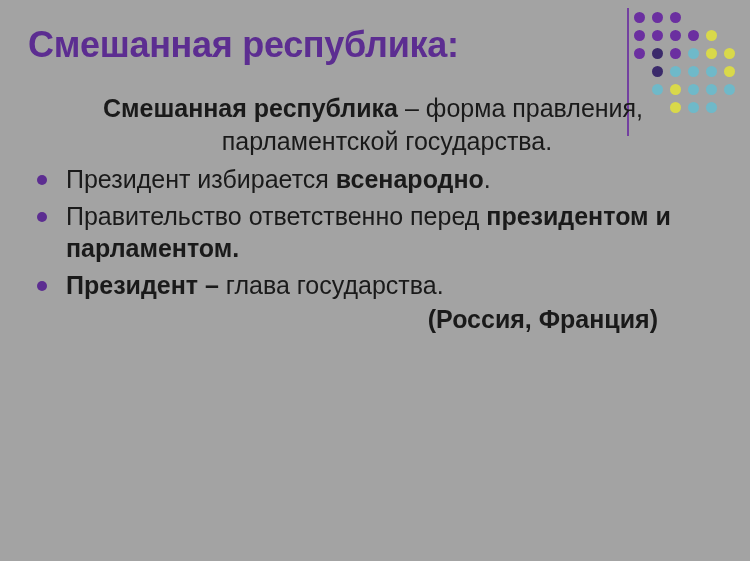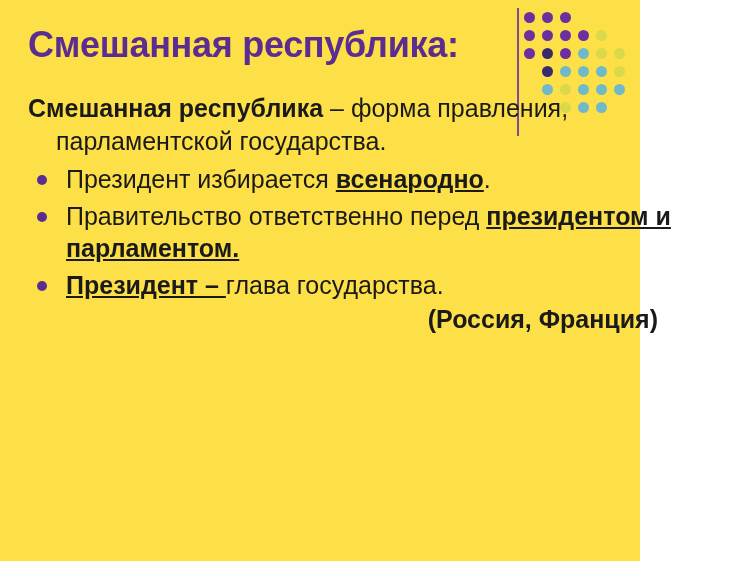--- a/index.html
+++ b/index.html
@@ -8,23 +8,23 @@
   }
   body {
     width: 750px;
     height: 561px;
     background: #ffffff;
     font-family: "Liberation Sans", sans-serif;
     overflow: hidden;
   }
   .slide {
     position: relative;
-    width: 640px;
+    width: 750px;
     height: 561px;
-    background: #fde047;
+    background: #a3a3a3;
   }
 
   
   .dot-grid {
     position: absolute;
     top: 8px;
     right: 12px;
     display: grid;
     grid-template-columns: repeat(6, 18px);
     grid-template-rows: repeat(6, 18px);
@@ -71,20 +71,21 @@
     top: 92px;
     width: 690px;
   }
 
   .lead {
     font-size: 25px;
     line-height: 1.30;
     color: #1a1a1a;
     margin: 0 0 6px 0;
     text-indent: 0;
+    text-align: center;
   }
   .lead .ind {
     display: block;
     padding-left: 28px;
   }
   .lead b {
     font-weight: bold;
   }
 
   ul.points {
@@ -104,21 +105,20 @@
     position: absolute;
     left: 9px;
     top: 12px;
     width: 10px;
     height: 10px;
     border-radius: 50%;
     background: #5c2d91;
   }
   ul.points > li b {
     font-weight: bold;
-    text-decoration: underline;
   }
   .closing {
     margin: 2px 0 0 0;
     font-size: 25px;
     font-weight: bold;
     color: #1a1a1a;
     text-align: right;
     padding-right: 60px;
   }
 </style>

